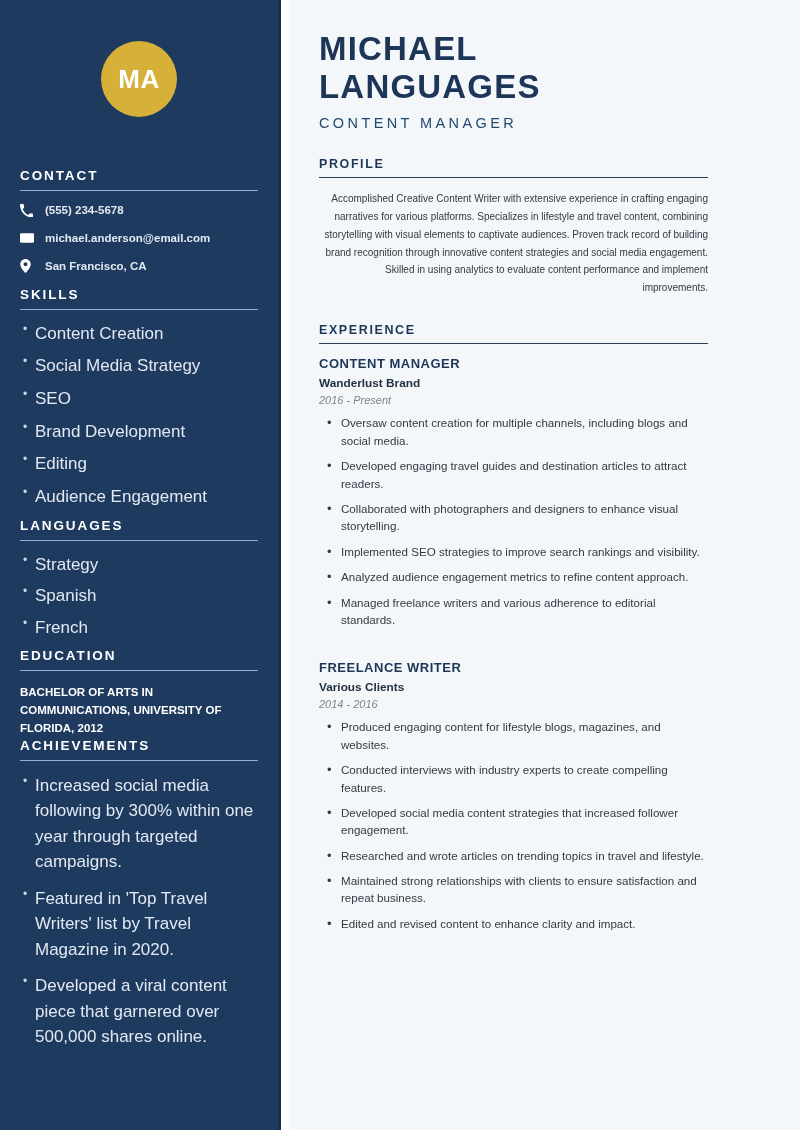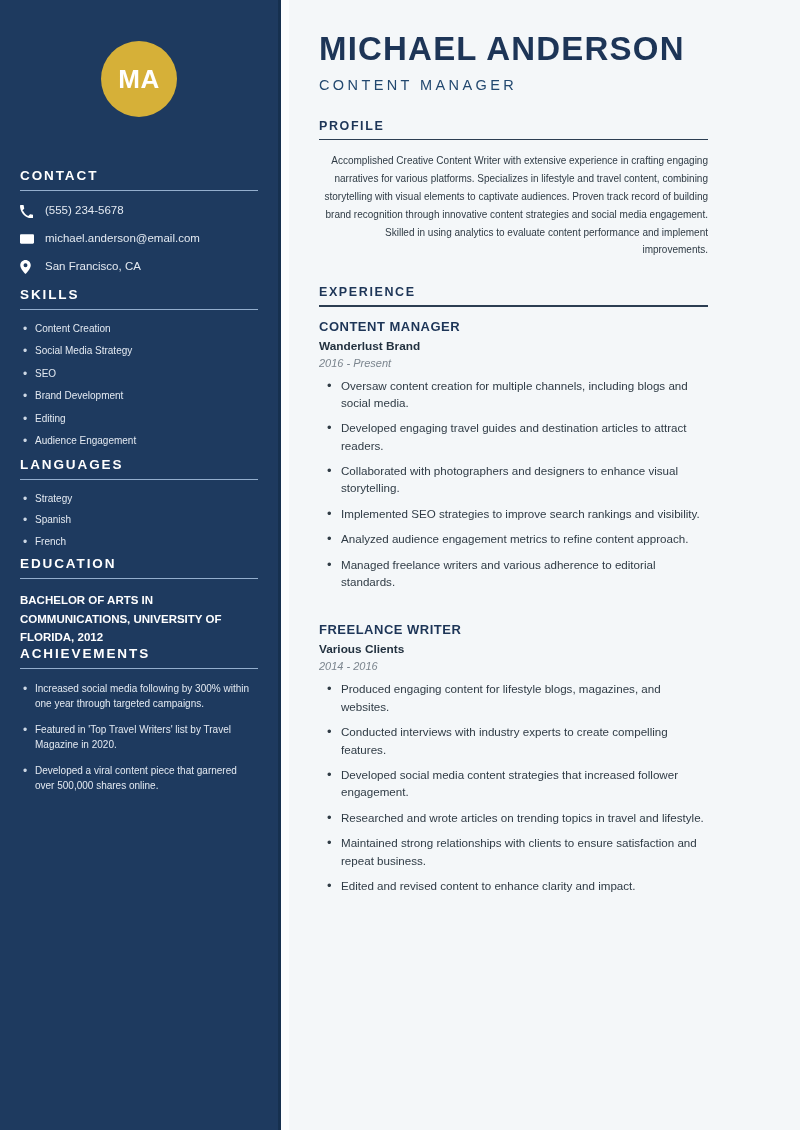--- a/index.html
+++ b/index.html
@@ -72,22 +72,23 @@
     margin: 0 0 7px 0;
   }
   .side-rule {
     height: 1px;
     background: #94aecd;
     margin-bottom: 12px;
   }
 
   .contact-row {
     display: flex;
-    align-items: flex-end;
+    align-items: center;
     margin-bottom: 13px;
+    font-weight: bold;
   }
   .contact-icon {
     width: 16px;
     min-width: 16px;
     display: flex;
     align-items: center;
     justify-content: flex-start;
     margin-right: 9px;
   }
   .contact-icon svg { display: block; }
@@ -97,21 +98,21 @@
     line-height: 1.3;
   }
 
   ul.side-list {
     list-style: none;
     margin: 0;
     padding: 0;
   }
   ul.side-list li {
     color: #e3e9f1;
-    font-size: 10px;
+    font-size: 17px;
     line-height: 1.45;
     position: relative;
     padding-left: 15px;
     margin-bottom: 8px;
   }
   ul.side-list li::before {
     content: "\2022";
     position: absolute;
     left: 3px;
     top: -1px;
@@ -299,21 +300,21 @@
       </ul>
     </section>
 
   </aside>
 
   <div class="sidebar-edge"></div>
   <div class="gap-strip"></div>
 
   <main class="main">
 
-    <h1 class="name">MICHAEL ANDERSON</h1>
+    <h1 class="name">MICHAEL LANGUAGES</h1>
     <p class="job-title-top">CONTENT MANAGER</p>
 
     <section class="main-section">
       <h2 class="main-heading">PROFILE</h2>
       <div class="main-rule"></div>
       <p class="profile-text">Accomplished Creative Content Writer with extensive experience in crafting engaging narratives for various platforms. Specializes in lifestyle and travel content, combining storytelling with visual elements to captivate audiences. Proven track record of building brand recognition through innovative content strategies and social media engagement. Skilled in using analytics to evaluate content performance and implement improvements.</p>
     </section>
 
     <section class="main-section">
       <h2 class="main-heading">EXPERIENCE</h2>

